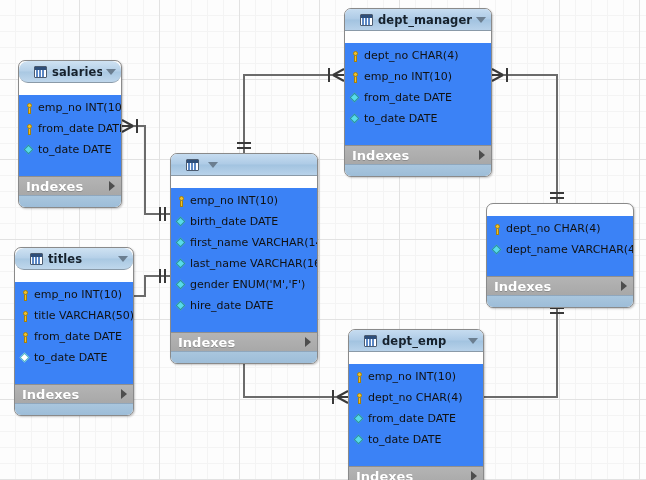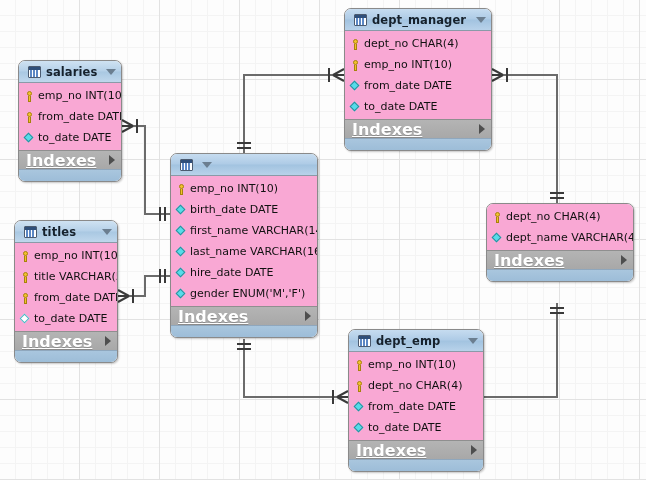--- a/index.html
+++ b/index.html
@@ -39,27 +39,28 @@
     border: 1px solid #8a8a8a;
     border-radius: 7px;
     background: #ffffff;
     box-shadow: 1px 1px 2px rgba(0,0,0,0.22);
     overflow: hidden;
   }
   .tbl-header {
     height: 22px;
     display: flex;
     align-items: center;
-    padding: 0 5px 0 9px;
+    padding: 0 5px 0 15px;
     box-sizing: border-box;
     background: linear-gradient(to bottom, #c6dcf0 0%, #aecbe6 48%, #a2c3e0 52%, #b8d2ea 100%);
     border-bottom: 1px solid #8a9aa8;
   }
   .tbl-header.alt {
     background: linear-gradient(to bottom, #cfe2f2 0%, #b5d0e8 48%, #a9c8e2 52%, #bfd7ec 100%);
+    border-radius: 9px;
   }
   .tbl-icon {
     width: 13px;
     height: 12px;
     flex: 0 0 auto;
     margin-right: 5px;
     box-sizing: border-box;
     border: 1px solid #4b5b70;
     border-radius: 1px;
     background:
@@ -91,22 +92,23 @@
   .tbl-caret {
     flex: 0 0 auto;
     width: 0; height: 0;
     margin-left: 4px;
     border-left: 5px solid transparent;
     border-right: 5px solid transparent;
     border-top: 6px solid #6b7e90;
   }
 
   .tbl-cols {
-    background: #f9a8d4;
-    padding: 2px 0 2px 0;
+    background: #3b82f6;
+    padding: 2px 0 16px 0;
+    margin-top: 12px;
   }
   .col-row {
     height: 21px;
     display: flex;
     align-items: center;
     padding-left: 5px;
     white-space: nowrap;
   }
   .col-name {
     font-size: 11px;
@@ -161,25 +163,24 @@
     height: 19px;
     display: flex;
     align-items: center;
     padding: 0 6px 0 7px;
     box-sizing: border-box;
     background: linear-gradient(to bottom, #b4b4b4 0%, #a8a8a8 100%);
     border-top: 1px solid #8f8f8f;
   }
   .idx-label {
     flex: 1 1 auto;
-    font-size: 16px;
+    font-size: 13px;
     font-weight: bold;
     color: #ffffff;
     text-shadow: 0 1px 0 rgba(0,0,0,0.18);
-    text-decoration: underline;
   }
   .idx-caret {
     flex: 0 0 auto;
     width: 0; height: 0;
     border-top: 5px solid transparent;
     border-bottom: 5px solid transparent;
     border-left: 6px solid #4e4e4e;
   }
   .tbl-footer {
     height: 11px;
@@ -262,21 +263,21 @@
             <span class="glyph diamond"></span>
             <span class="col-name">to_date DATE</span>
           </div>
         </div>
         <div class="tbl-indexes">
           <span class="idx-label">Indexes</span>
           <span class="idx-caret"></span>
         </div>
         <div class="tbl-footer"></div>
       </div>
-      <div class="table-box" style="left: 14px; top: 220px; width: 104px;">
+      <div class="table-box" style="left: 14px; top: 247px; width: 120px;">
         <div class="tbl-header alt">
           <span class="tbl-icon"></span>
           <span class="tbl-title">titles</span>
           <span class="tbl-caret"></span>
         </div>
         <div class="tbl-cols">
           <div class="col-row">
             <span class="glyph key"></span>
             <span class="col-name">emp_no INT(10)</span>
           </div>
@@ -316,25 +317,25 @@
           <div class="col-row">
             <span class="glyph diamond"></span>
             <span class="col-name">first_name VARCHAR(14)</span>
           </div>
           <div class="col-row">
             <span class="glyph diamond"></span>
             <span class="col-name">last_name VARCHAR(16)</span>
           </div>
           <div class="col-row">
             <span class="glyph diamond"></span>
+            <span class="col-name">gender ENUM('M','F')</span>
+          </div>
+          <div class="col-row">
+            <span class="glyph diamond"></span>
             <span class="col-name">hire_date DATE</span>
-          </div>
-          <div class="col-row">
-            <span class="glyph diamond"></span>
-            <span class="col-name">gender ENUM('M','F')</span>
           </div>
         </div>
         <div class="tbl-indexes">
           <span class="idx-label">Indexes</span>
           <span class="idx-caret"></span>
         </div>
         <div class="tbl-footer"></div>
       </div>
       <div class="table-box" style="left: 344px; top: 8px; width: 148px;">
         <div class="tbl-header">

